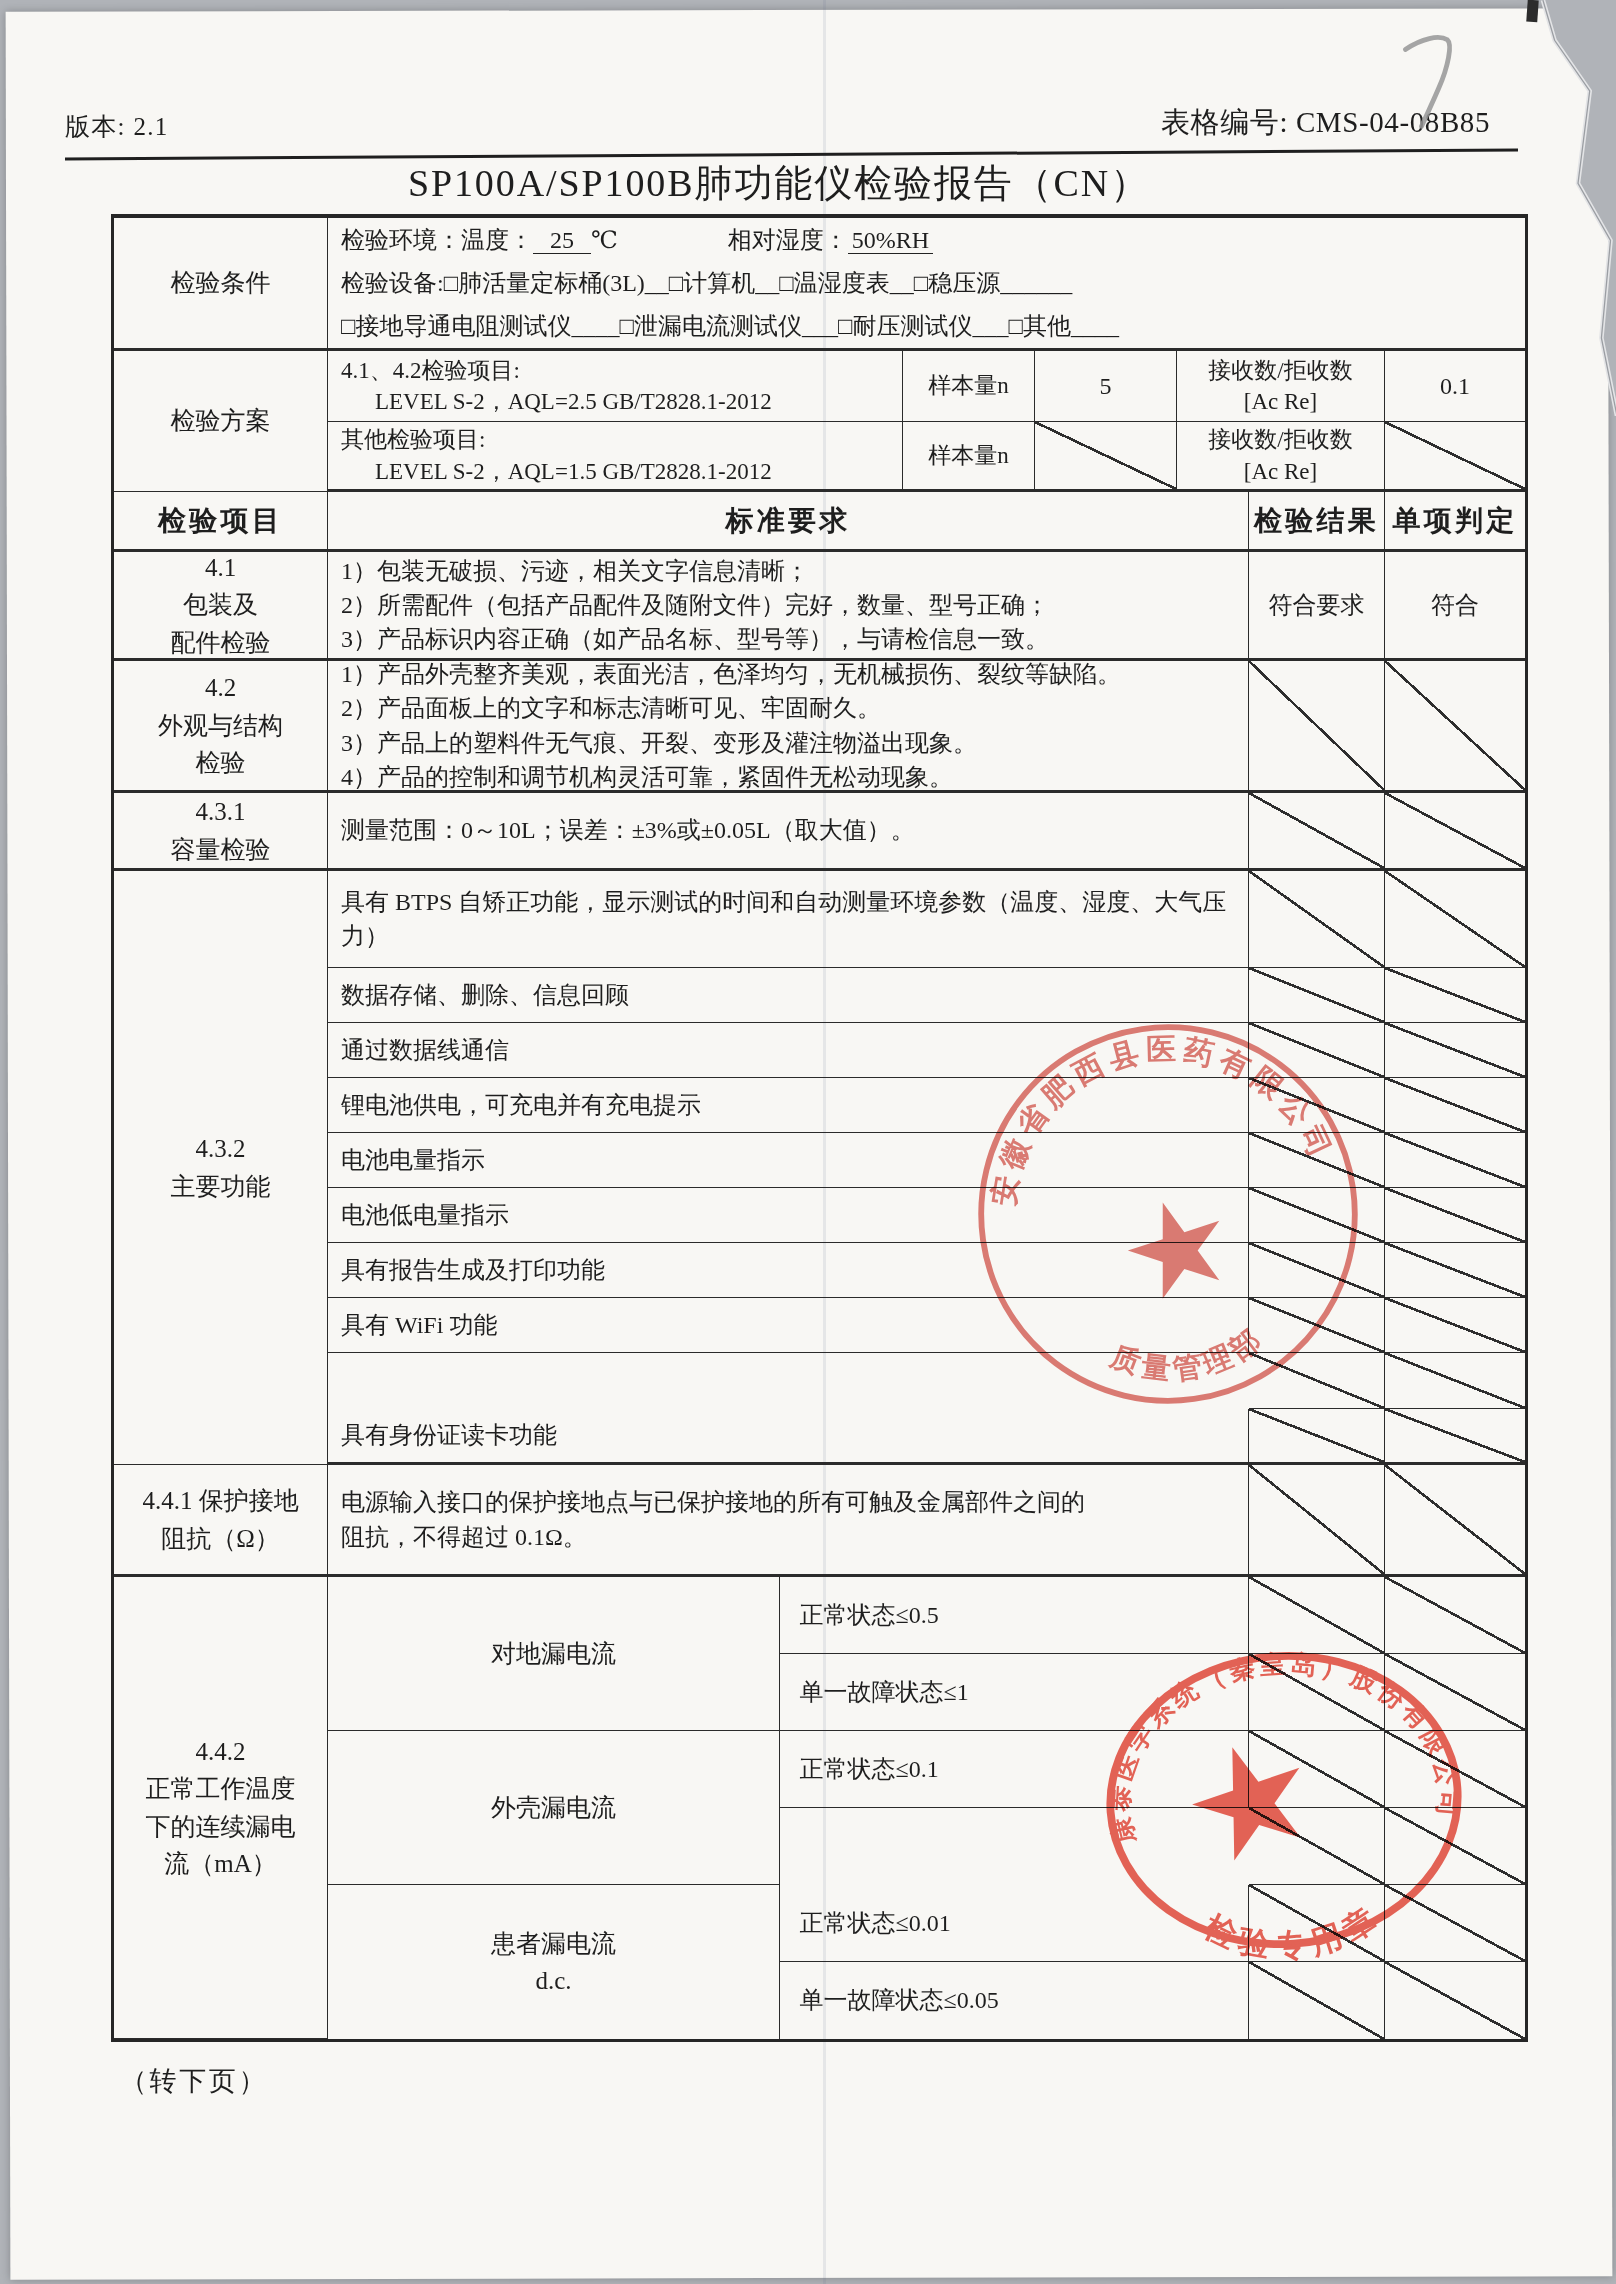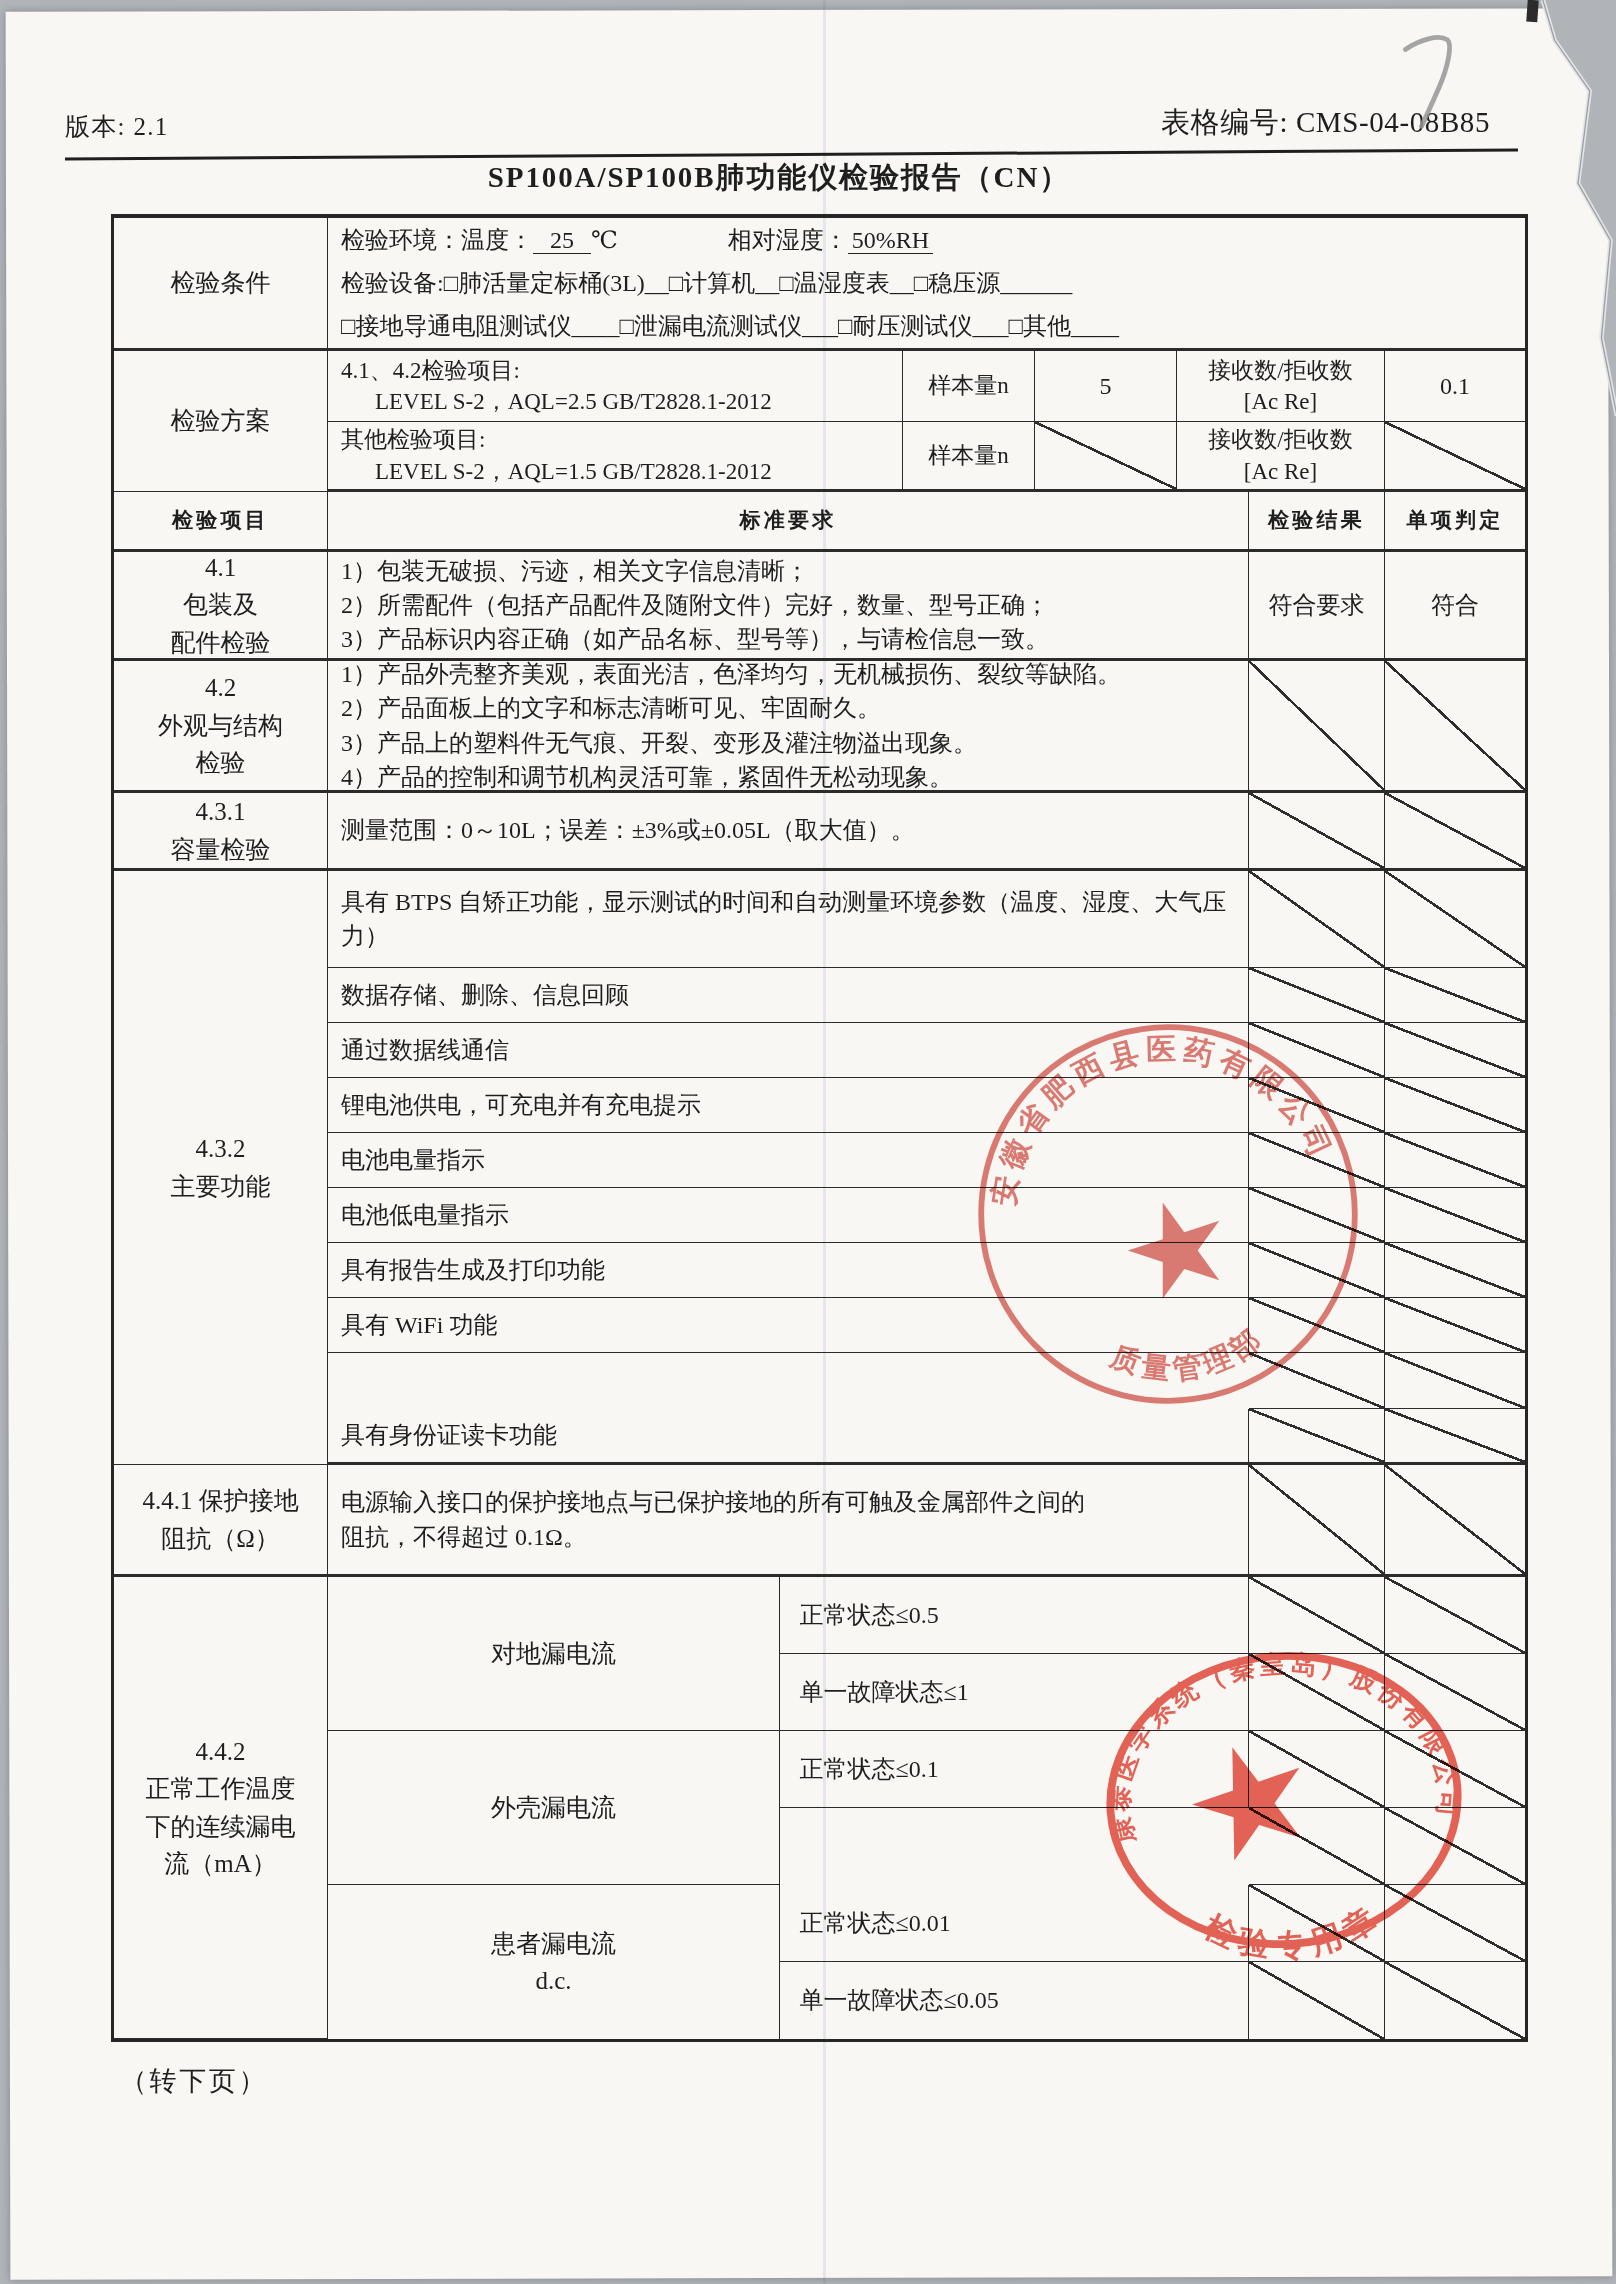--- a/index.html
+++ b/index.html
@@ -15,42 +15,42 @@
     box-shadow:0 0 9px rgba(0,0,0,.25);
   }
   .fold{
     position:absolute;left:823px;top:0;width:3.2px;height:100%;
     background:rgba(95,108,140,.12);pointer-events:none;
   }
   
   #version{position:absolute;left:65px;top:110px;font-size:25px;letter-spacing:1.3px;}
   #formno{position:absolute;left:1161px;top:103px;font-size:29px;letter-spacing:0.6px;}
   #headrule{position:absolute;left:65px;top:153px;width:1453px;height:2.6px;background:#1f1f1f;transform:rotate(-0.35deg);}
-  #title{position:absolute;left:0;top:158px;width:1558px;text-align:center;font-size:29px;font-weight:bold;letter-spacing:1.9px;}
+  #title{position:absolute;left:0;top:158px;width:1558px;text-align:center;font-size:38px;font-weight:normal;letter-spacing:1.9px;}
   
   #grid{
     position:absolute;left:111px;top:214px;
     display:grid;
     grid-template-columns:214px 452px 123px 132px 142px 72px 136px 140px;
     grid-template-rows:133px 71px 70px 60px 109px 132px 78px 97px 55px 55px 55px 55px 55px 55px 55px 56px 56px 112px 77px 77px 77px 77px 77px 77px;
     border:3.2px solid #262626;border-top-width:4.5px;border-bottom-width:3.9px;
     background:transparent;
   }
   .cell{
     position:relative;box-sizing:border-box;
     border-right:1.9px solid #2b2b2b;border-bottom:1.9px solid #2b2b2b;
     display:flex;flex-direction:column;align-items:center;justify-content:center;
     text-align:center;font-size:24px;line-height:1.42;
   }
   .nr{border-right:none;}
   .nb{border-bottom:none;}
   .bb4{border-bottom-width:3.2px;}
   .left{align-items:flex-start;text-align:left;padding:3.9px 10.4px 3.9px 13px;}
   .pad30{padding-left:19.5px;text-align:right;}
-  .hdr{font-weight:bold;font-size:21px;letter-spacing:3.2px;}
+  .hdr{font-weight:bold;font-size:28px;letter-spacing:3.2px;}
   .name{font-size:25px;line-height:1.5;}
   .diag{
     background-image:linear-gradient(to right top,
       transparent calc(50% - 1.3px), #2e2e2e calc(50% - 1.3px),
       #2e2e2e calc(50% + 1.3px), transparent calc(50% + 1.3px));
   }
   .plan-title{display:block;}
   .plan-detail{display:block;padding-left:34px;font-size:23px;}
   .small2{font-size:23px;line-height:1.35;}
   .uline{border-bottom:1.9px solid #222;padding:0 17px;}

